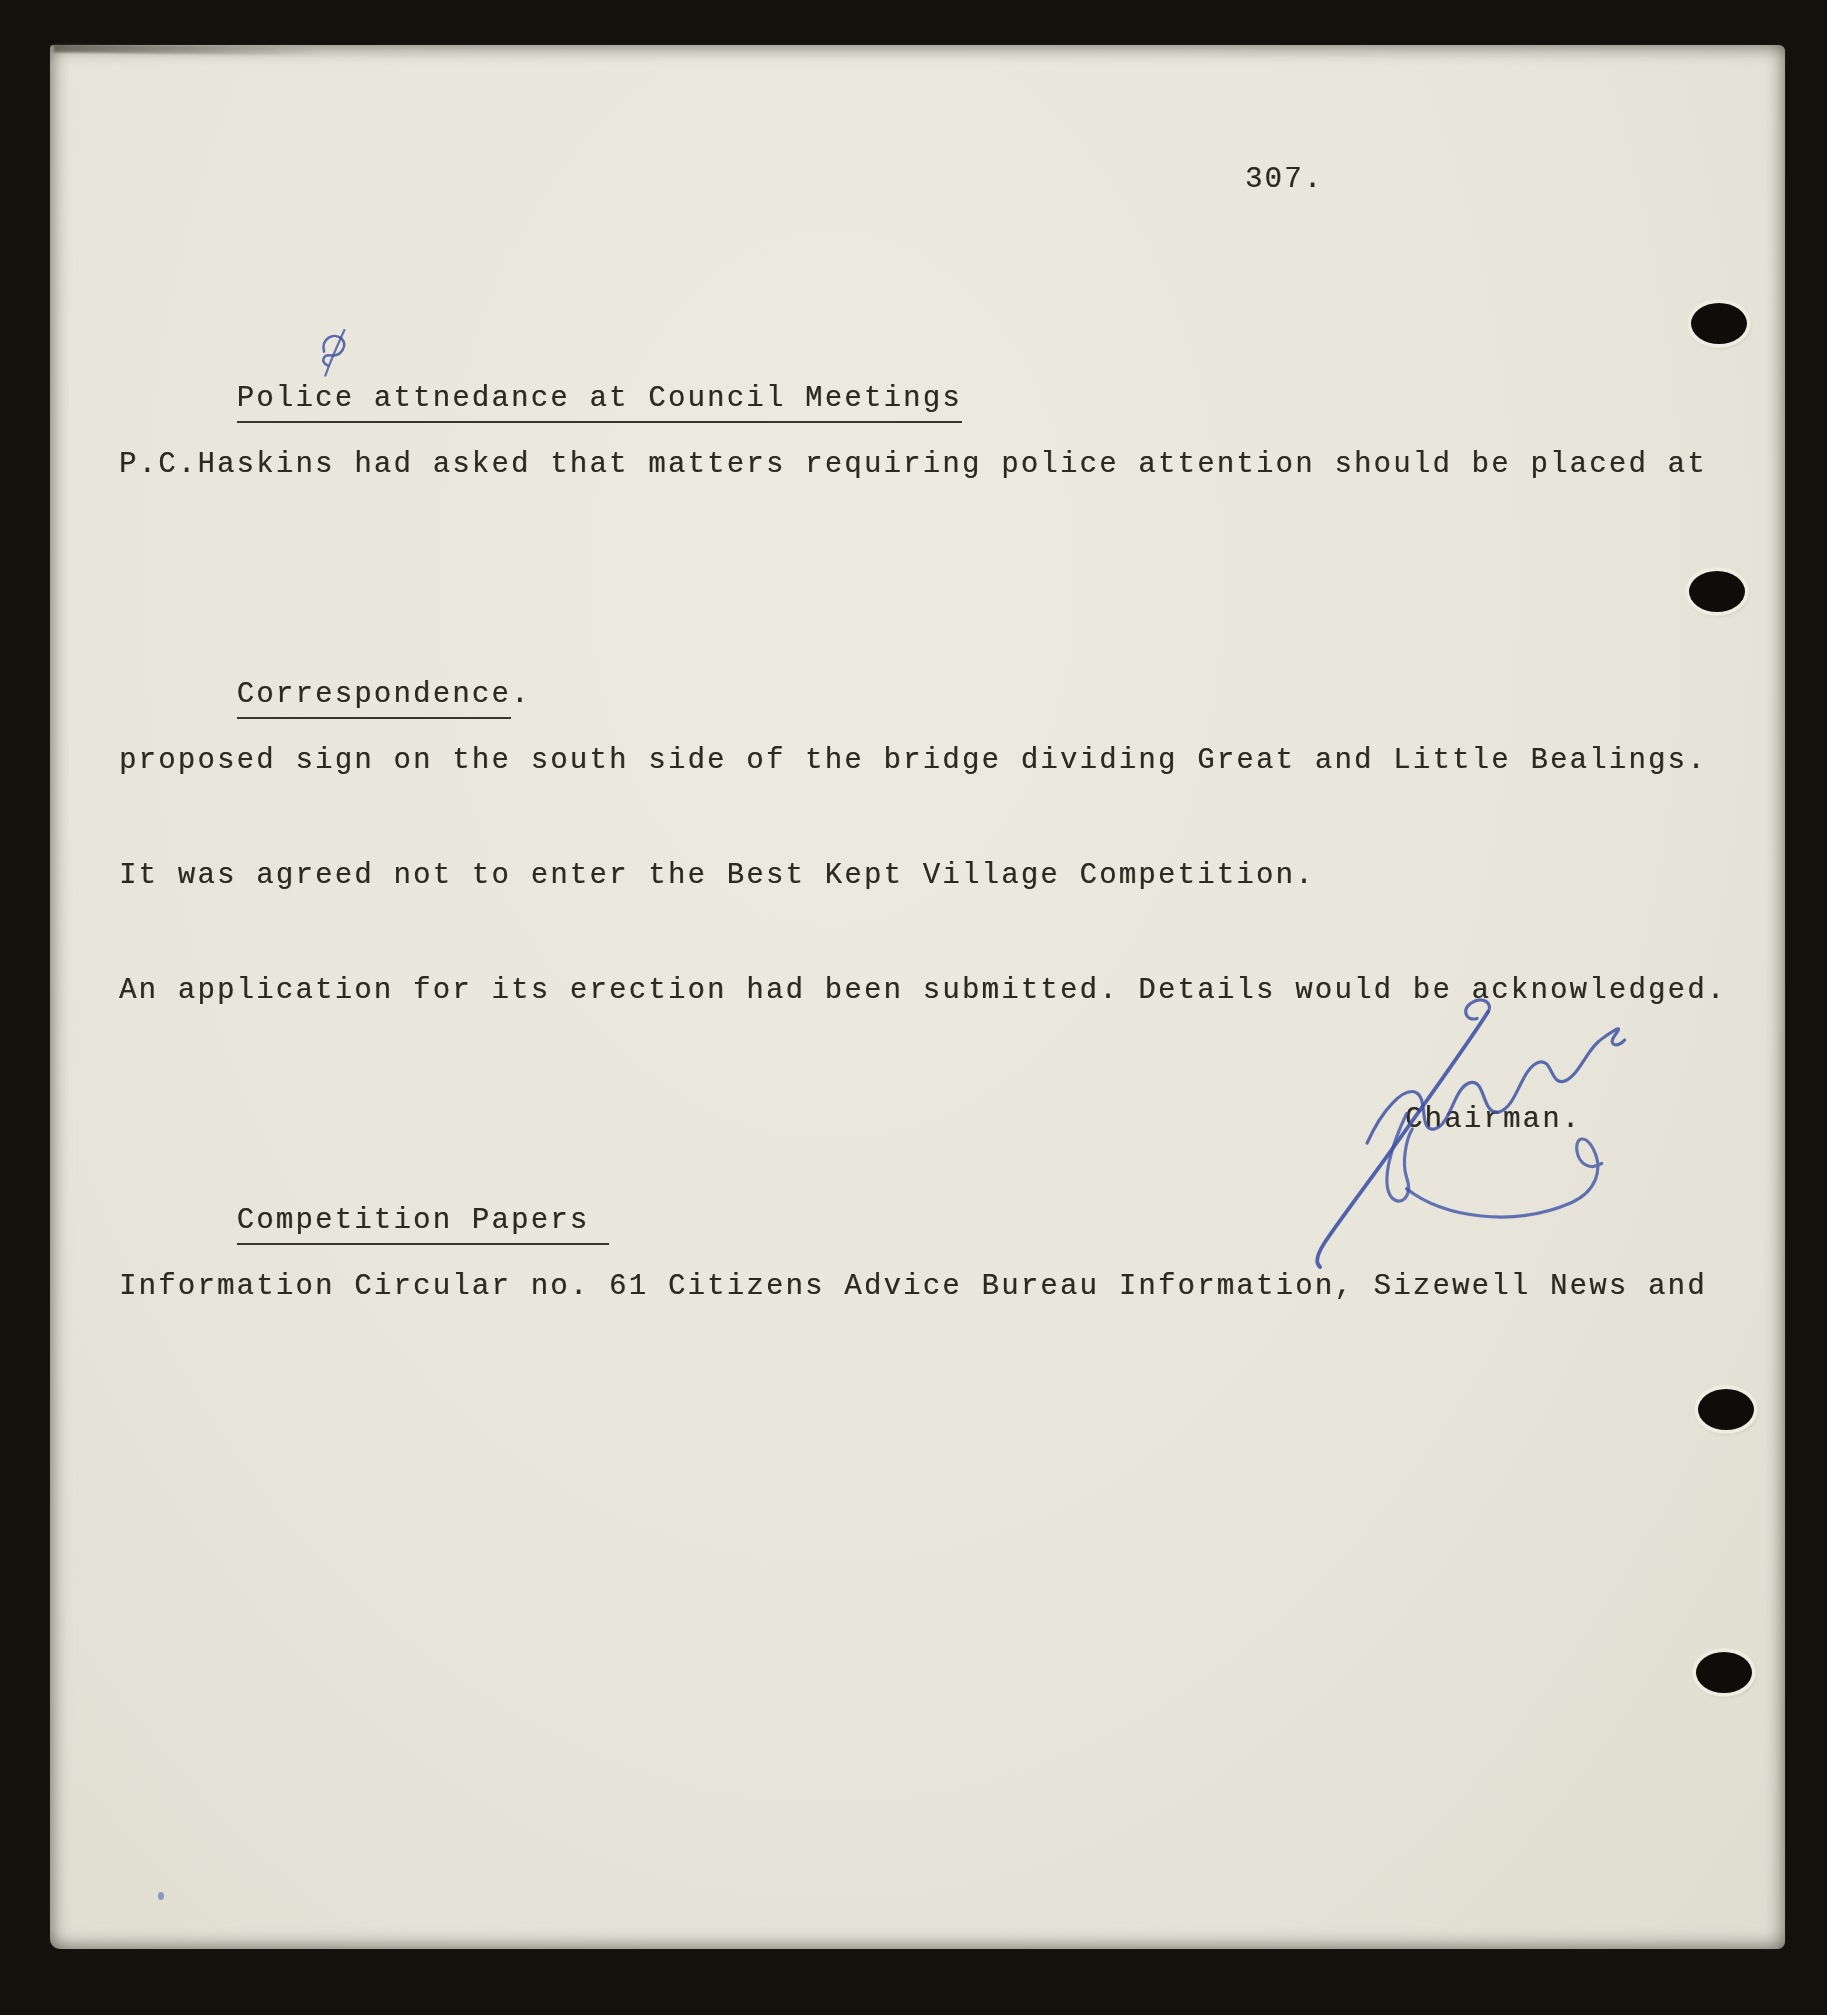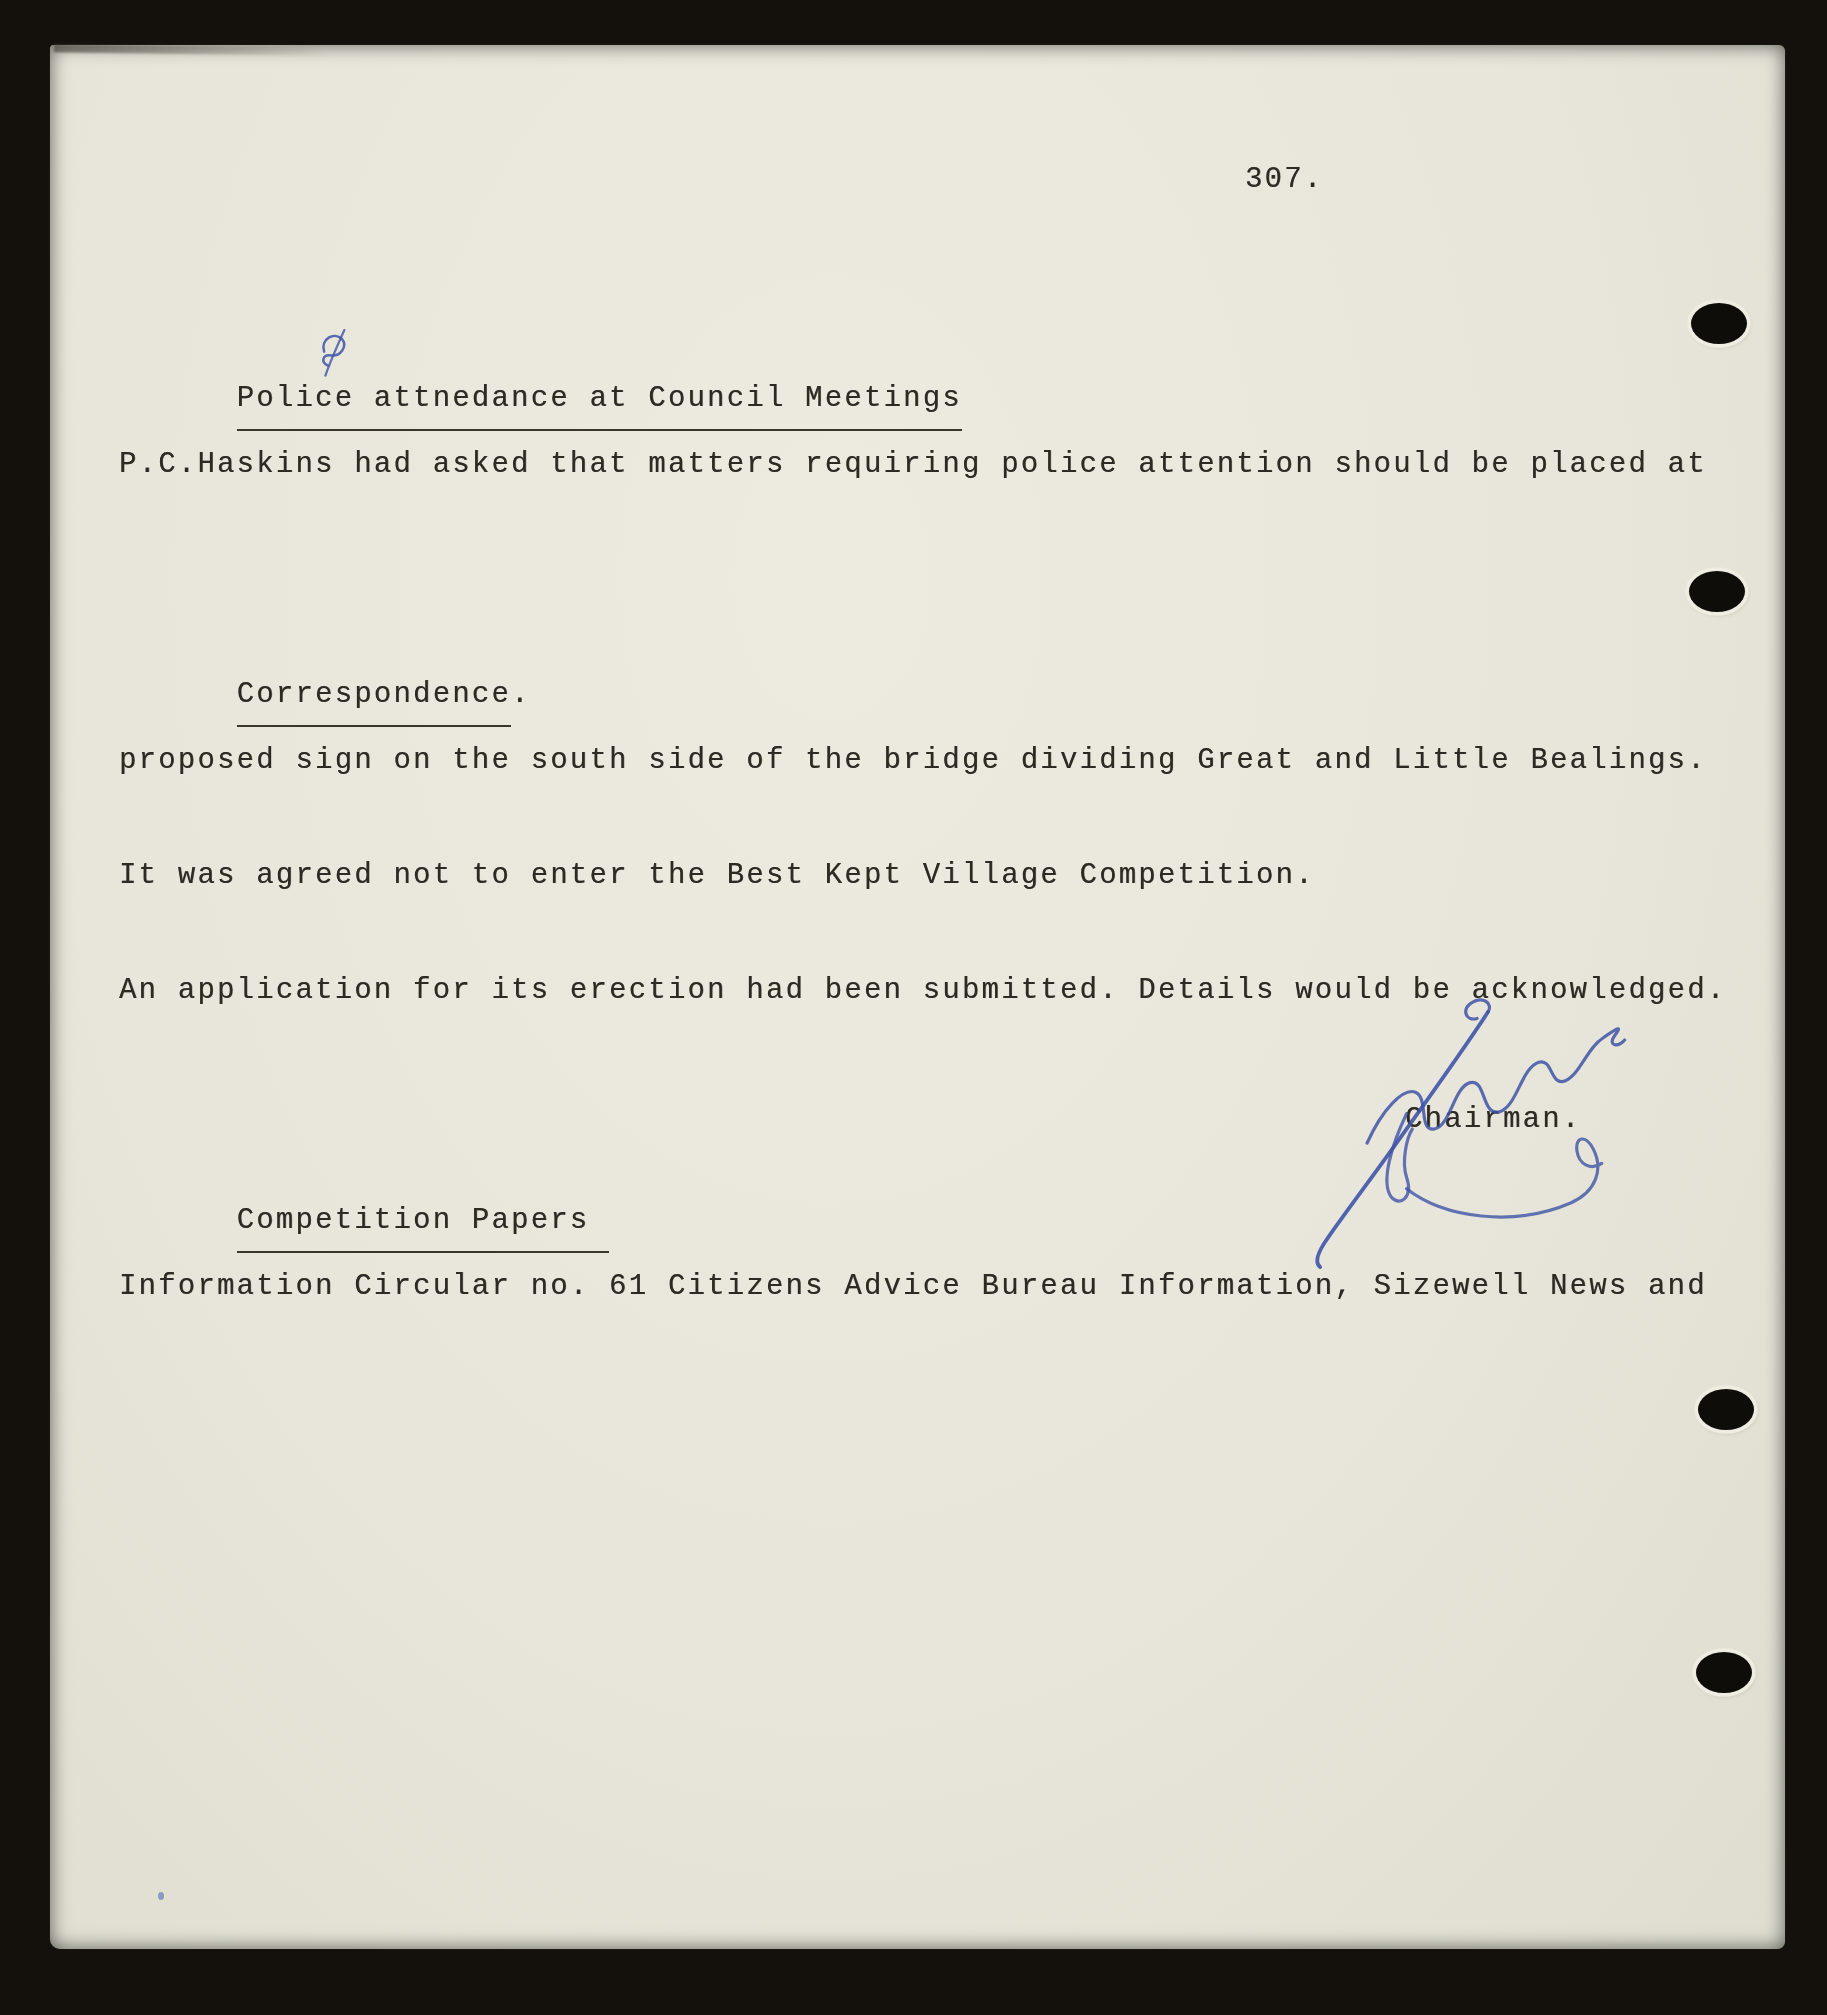--- a/index.html
+++ b/index.html
@@ -49,21 +49,21 @@
     color:#2d2a24;
     font-size:29px;
     letter-spacing:2.2px;
     white-space:pre;
     text-shadow:0.4px 0.3px 0 rgba(45,42,36,.55);
   }
   .page-number { position:absolute; left:1245px; top:118px;margin-top:45px; }
   .content { position:absolute; left:119px; top:193px; }
   .line { line-height:49px; height:49px; }
   .heading { position:relative; }
-  .u { border-bottom:2.5px solid #3a362d; padding-bottom:14px; }
+  .u { border-bottom:2.5px solid #3a362d; padding-bottom:6px; }
 
   .chairman { position:absolute; left:1405px; top:1103px; }
 
   
   .ink-fix { position:absolute; left:191px; top:0px; pointer-events:none; }
   .signature { position:absolute; left:1240px; top:979px; pointer-events:none; }
   .signature path, .ink-fix path {
     fill:none; stroke:#3f54a6; stroke-linecap:round; stroke-linejoin:round;
   }
 </style>

